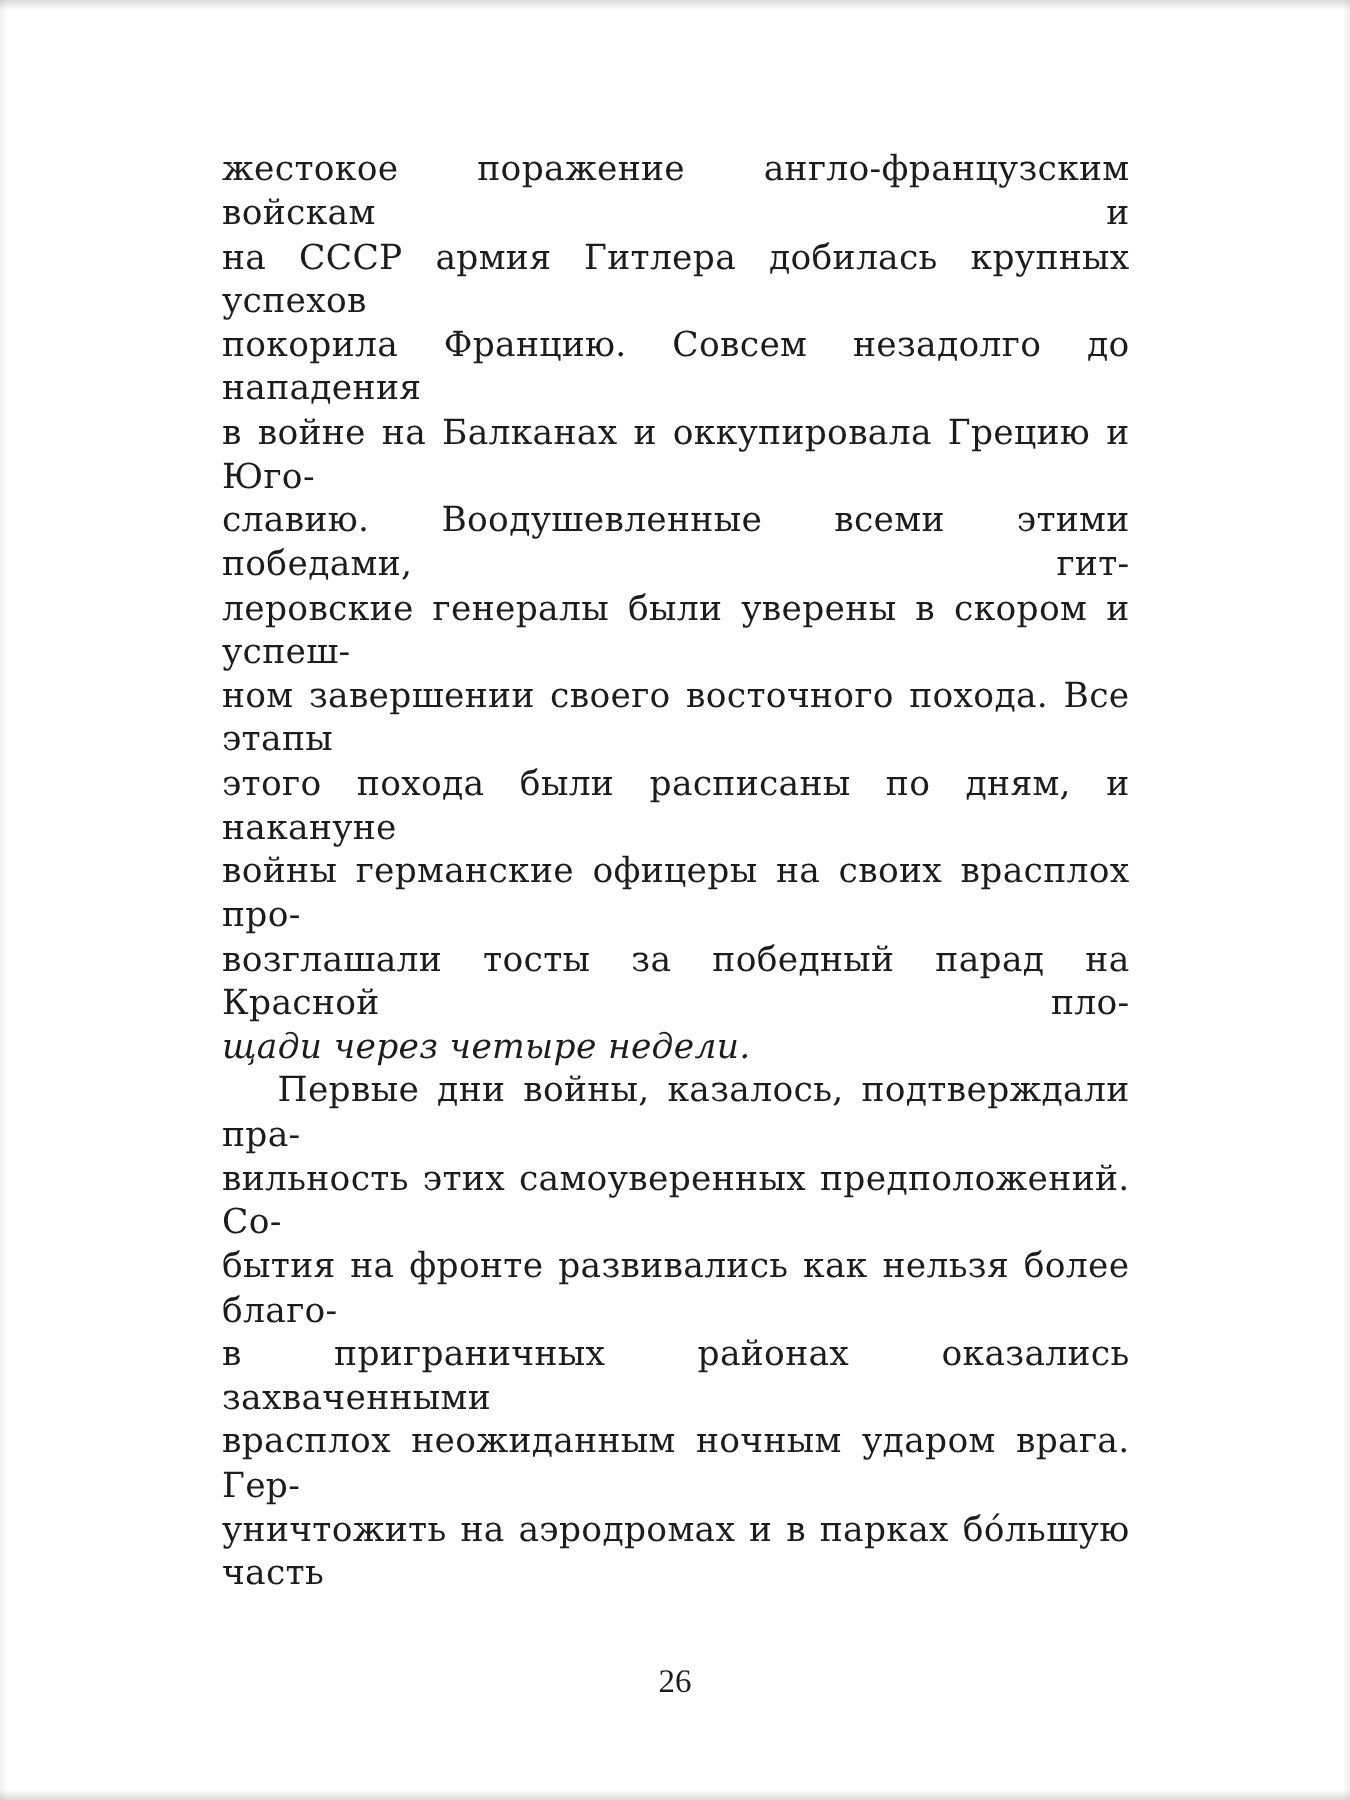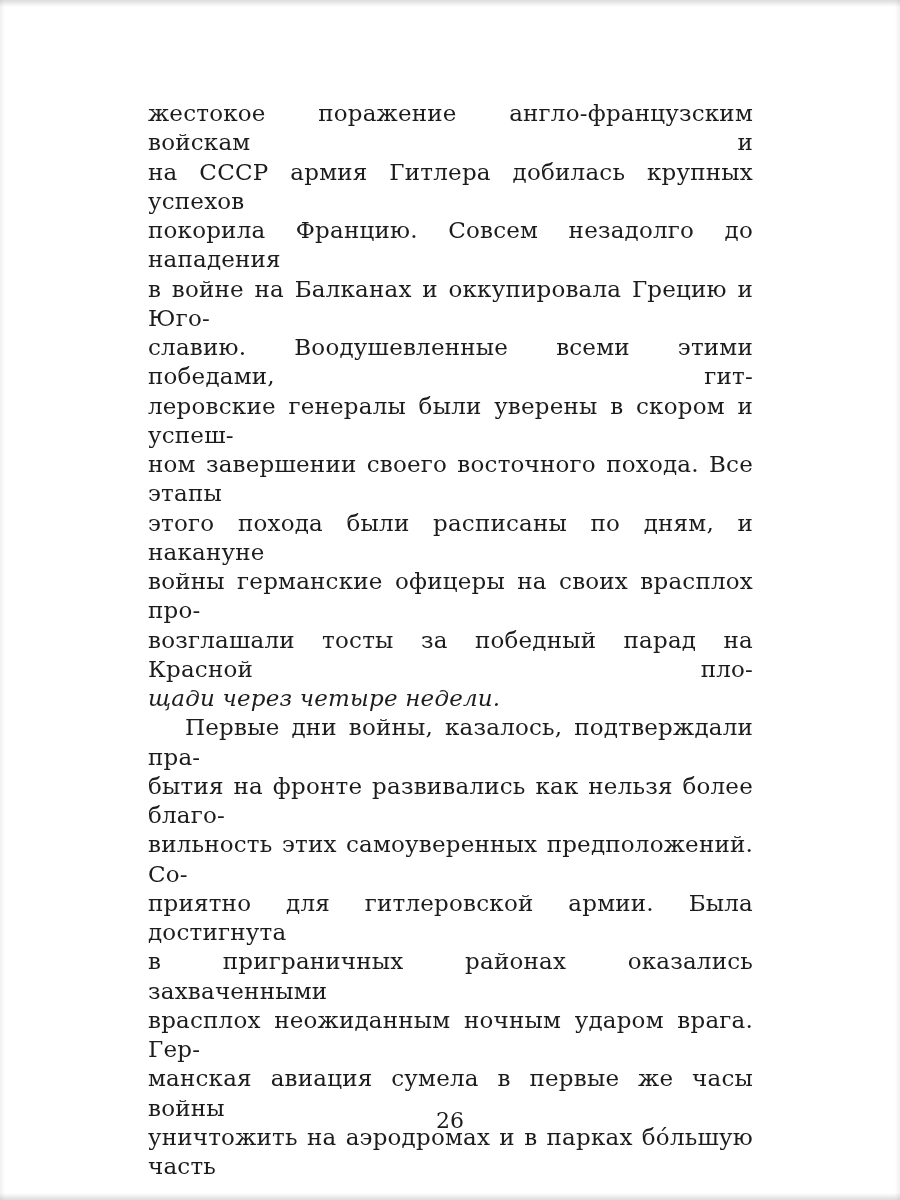--- a/index.html
+++ b/index.html
@@ -49,42 +49,41 @@
     text-indent: 37px;
   }
   .page-number {
     position: absolute;
     top: 1108px;
     left: 0;
     width: 900px;
     text-align: center;
     font-size: 22px;
     line-height: 26px;
+    font-family: Liberation Serif, serif;
   }
 </style>
 </head>
 <body style="--ink: #1c1c1c; --paper: #ffffff;">
 
 <div class="scan-edges"></div>
 
 <div class="text-block">
     <div class="line">жестокое поражение англо-французским войскам и</div>
     <div class="line">на СССР армия Гитлера добилась крупных успехов</div>
     <div class="line">покорила Францию. Совсем незадолго до нападения</div>
     <div class="line">в войне на Балканах и оккупировала Грецию и Юго-</div>
     <div class="line">славию. Воодушевленные всеми этими победами, гит-</div>
     <div class="line">леровские генералы были уверены в скором и успеш-</div>
     <div class="line">ном завершении своего восточного похода. Все этапы</div>
     <div class="line">этого похода были расписаны по дням, и накануне</div>
     <div class="line">войны германские офицеры на своих врасплох про-</div>
     <div class="line">возглашали тосты за победный парад на Красной пло-</div>
     <div class="line para-end">щади через четыре недели.</div>
     <div class="line indent">Первые дни войны, казалось, подтверждали пра-</div>
+    <div class="line">вильность этих самоуверенных предположений. Со-</div>
     <div class="line">бытия на фронте развивались как нельзя более благо-</div>
-    <div class="line">вильность этих самоуверенных предположений. Со-</div>
-    <div class="line">приятно для гитлеровской армии. Была достигнута</div>
     <div class="line">в приграничных районах оказались захваченными</div>
     <div class="line">врасплох неожиданным ночным ударом врага. Гер-</div>
-    <div class="line">манская авиация сумела в первые же часы войны</div>
     <div class="line">уничтожить на аэродромах и в парках бо́льшую часть</div>
   </div>
 
 <div class="page-number">26</div>
 
 </body></html>

